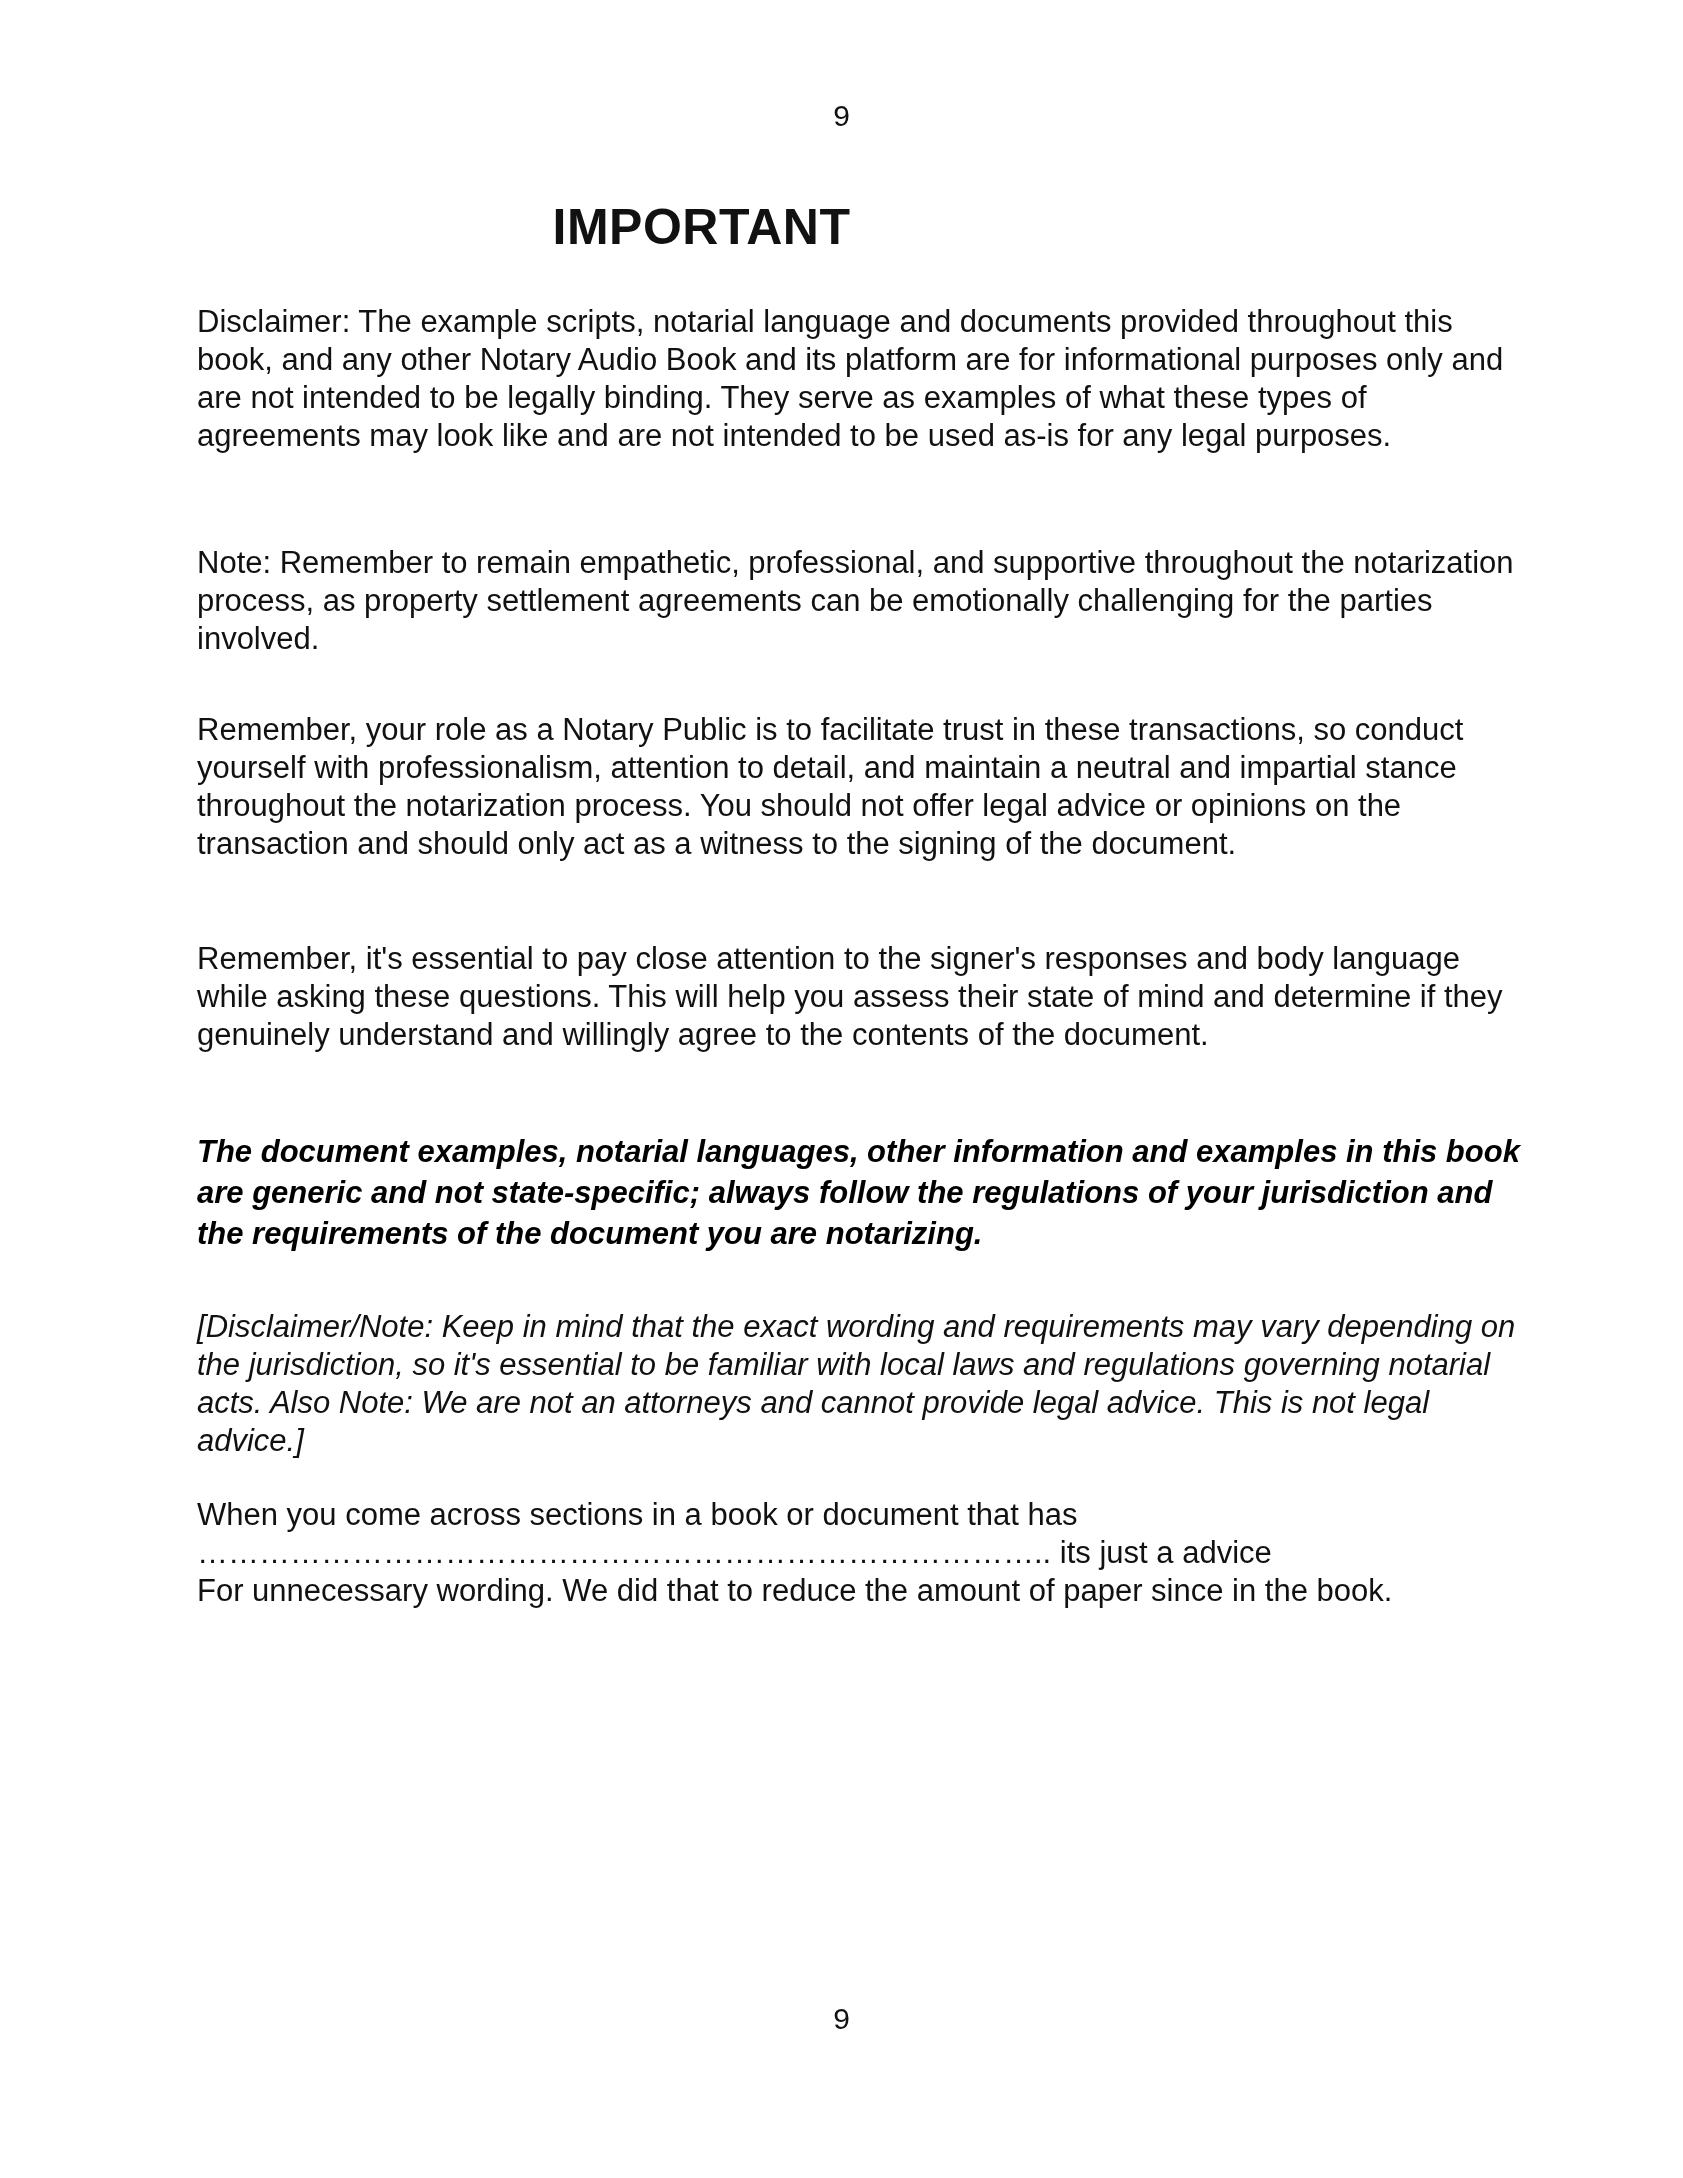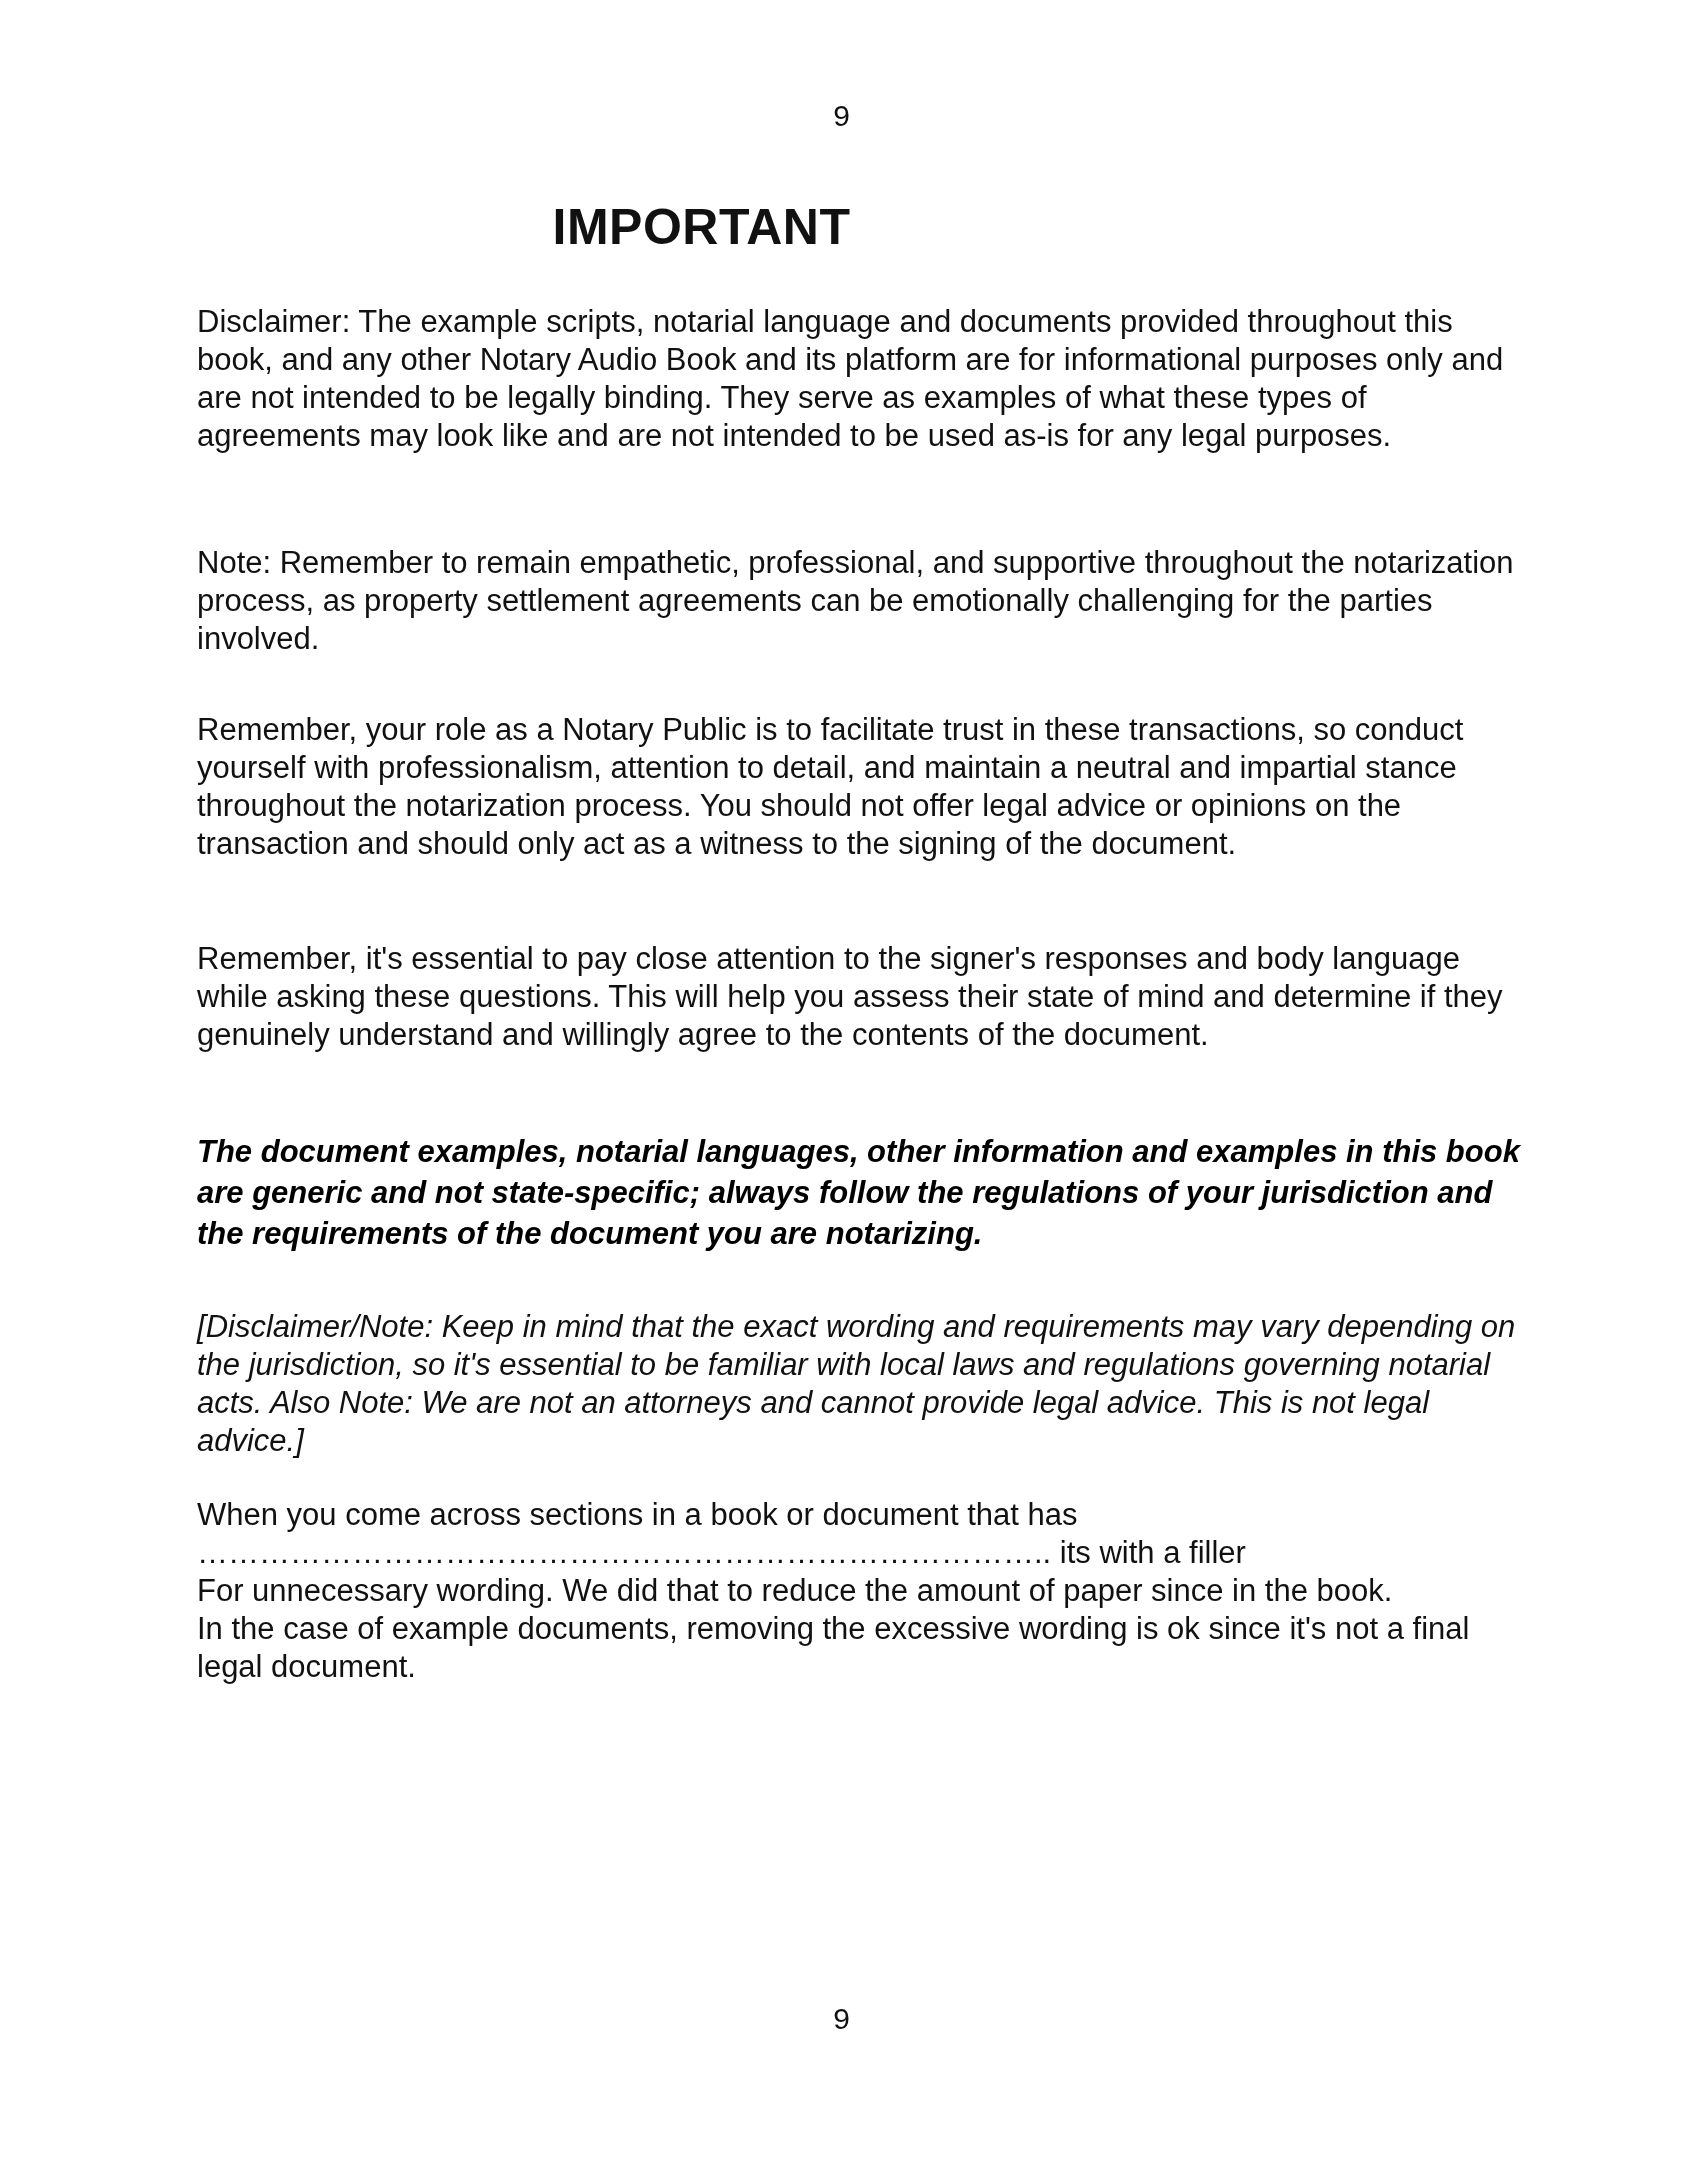--- a/index.html
+++ b/index.html
@@ -28,19 +28,18 @@
 <p class="para" style="top:711px;">Remember, your role as a Notary Public is to facilitate trust in these transactions, so conduct yourself with professionalism, attention to detail, and maintain a neutral and impartial stance throughout the notarization process. You should not offer legal advice or opinions on the transaction and should only act as a witness to the signing of the document.</p>
 
 <p class="para" style="top:940px;">Remember, it's essential to pay close attention to the signer's responses and body language while asking these questions. This will help you assess their state of mind and determine if they genuinely understand and willingly agree to the contents of the document.</p>
 
 <p class="para red" style="top:1131px;">The document examples, notarial languages, other information and examples in this book are generic and not state-specific; always follow the regulations of your jurisdiction and the requirements of the document you are notarizing.</p>
 
 <p class="para ital" style="top:1308px;"><span>[</span><b>Disclaimer/Note:</b><span> Keep in mind that the exact wording and requirements may vary depending on the jurisdiction, so it's essential to be familiar with local laws and regulations governing notarial acts. Also Note: We are not an attorneys and cannot provide legal advice. This is not legal advice.]</span></p>
 
 <div class="para" style="top:1496px;">
   <div>When you come across sections in a book or document that has</div>
-  <div style="white-space:nowrap;">……………………………………………………………………….. its with a filler</div>
+  <div style="white-space:nowrap;">……………………………………………………………………….. its just a advice</div>
   <div style="white-space:nowrap;">For unnecessary wording. We did that to reduce the amount of paper since in the book.</div>
-  <div>In the case of example documents, removing the excessive wording is ok since it's not a final legal document.</div>
 </div>
 
 <div class="page-num" style="top:2002px;">9</div>
 
 
 </body></html>

